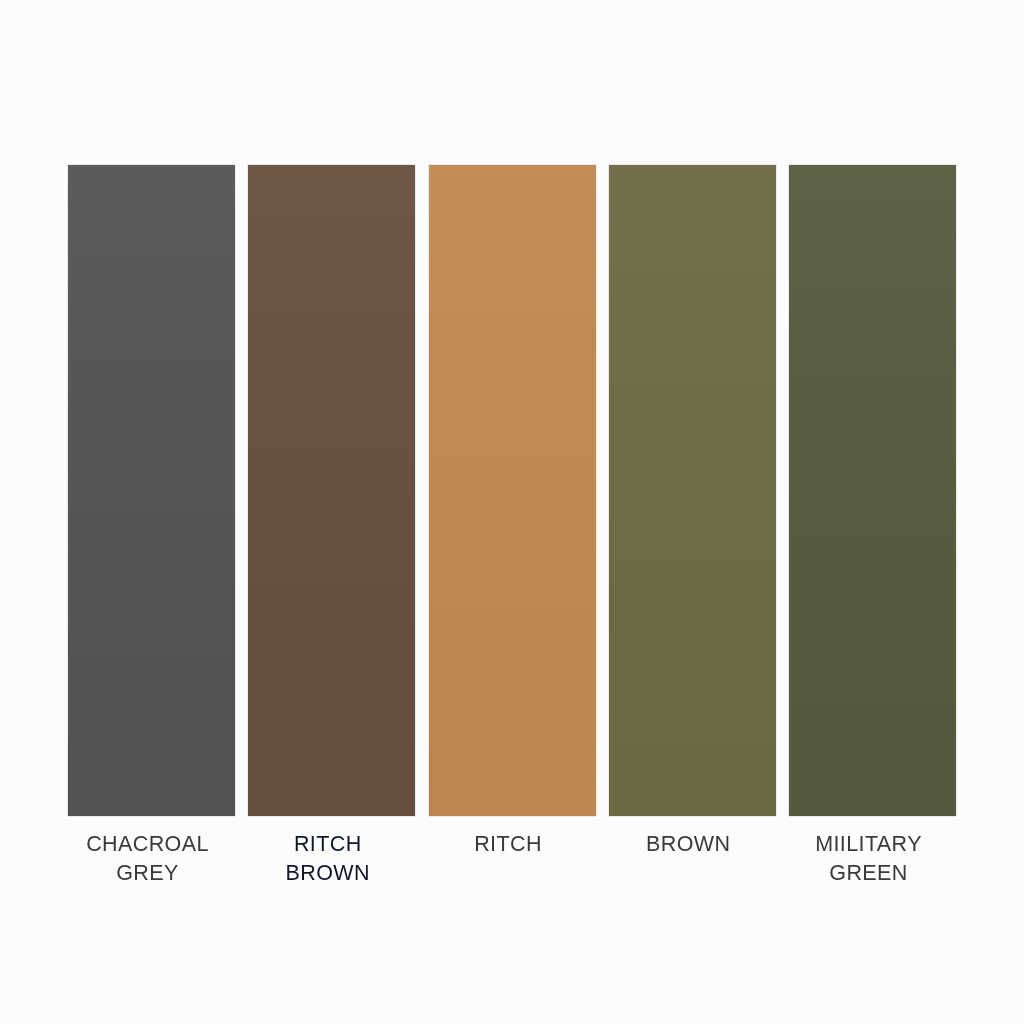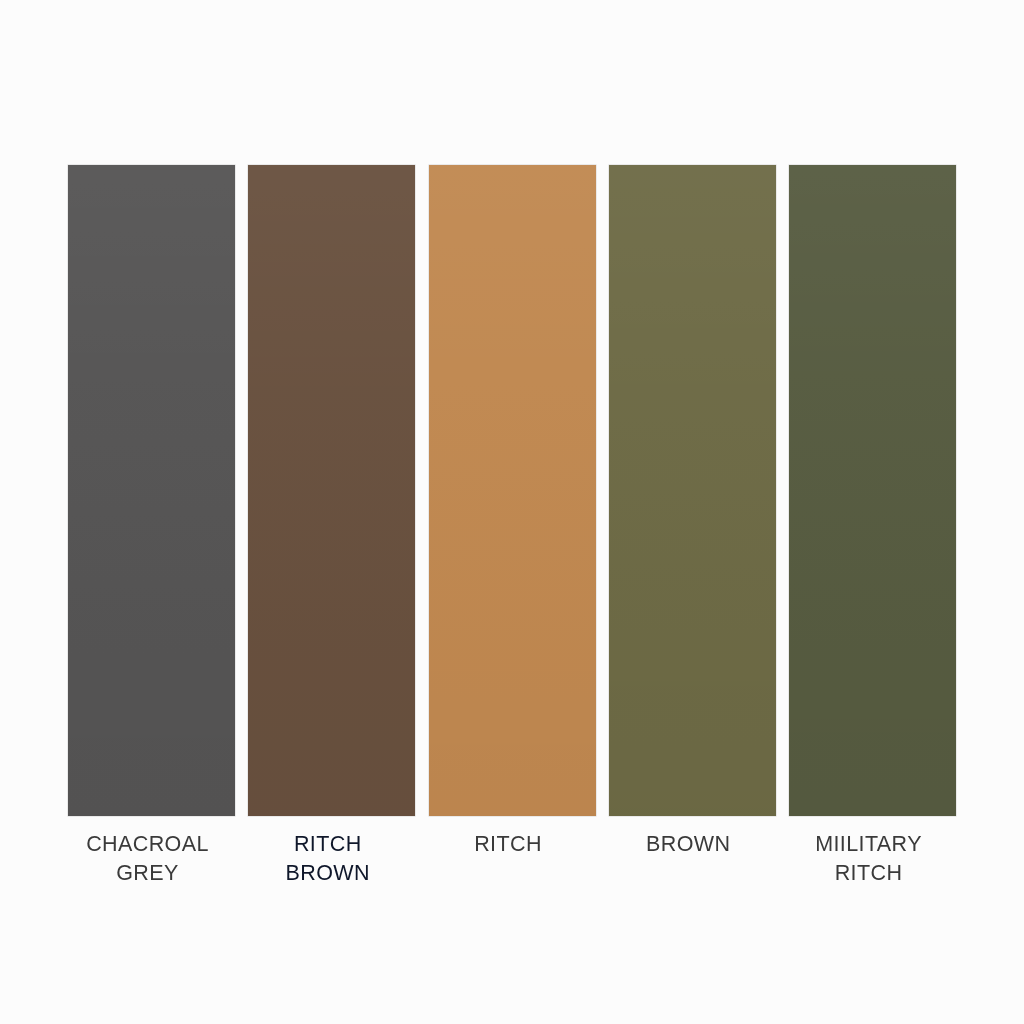--- a/index.html
+++ b/index.html
@@ -117,16 +117,16 @@
   </div>
 
   <div id="label-row">
     <div class="swatch-label" style="color: rgb(58, 58, 58);">CHACROAL
 GREY</div>
     <div class="swatch-label" style="color: #0f172a;">RITCH
 BROWN</div>
     <div class="swatch-label" style="color: rgb(58, 58, 58);">RITCH</div>
     <div class="swatch-label" style="color: rgb(58, 58, 58);">BROWN</div>
     <div class="swatch-label" style="color: rgb(58, 58, 58);">MIILITARY
-RITCH</div>
+GREEN</div>
   </div>
 
 </div>
 
 </body></html>

